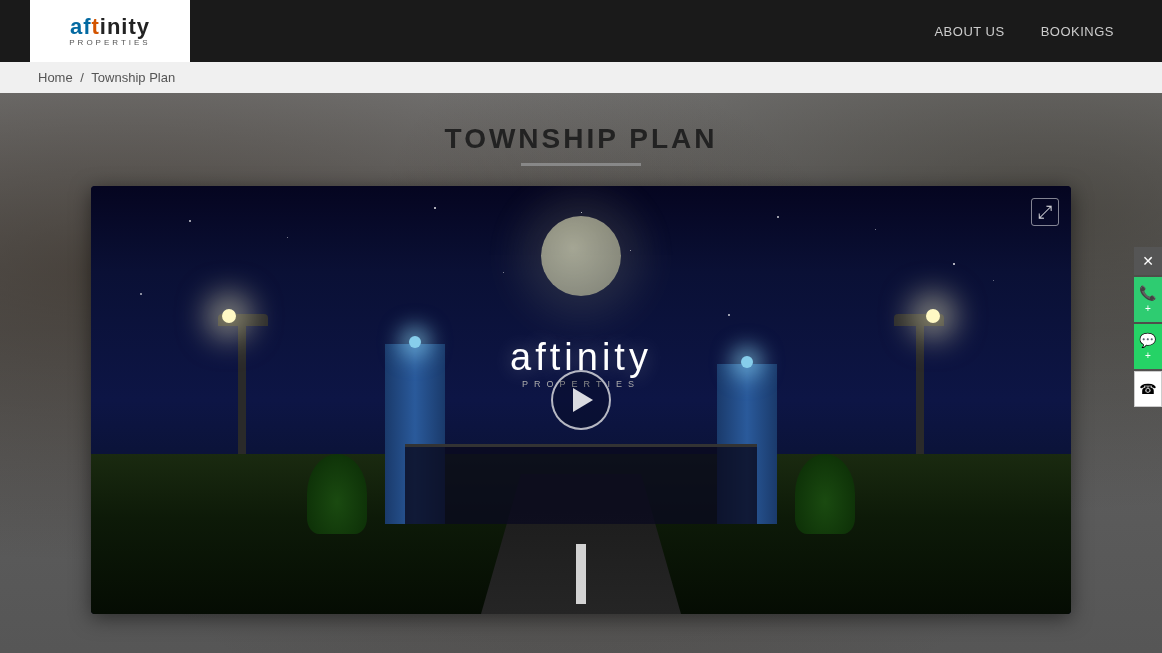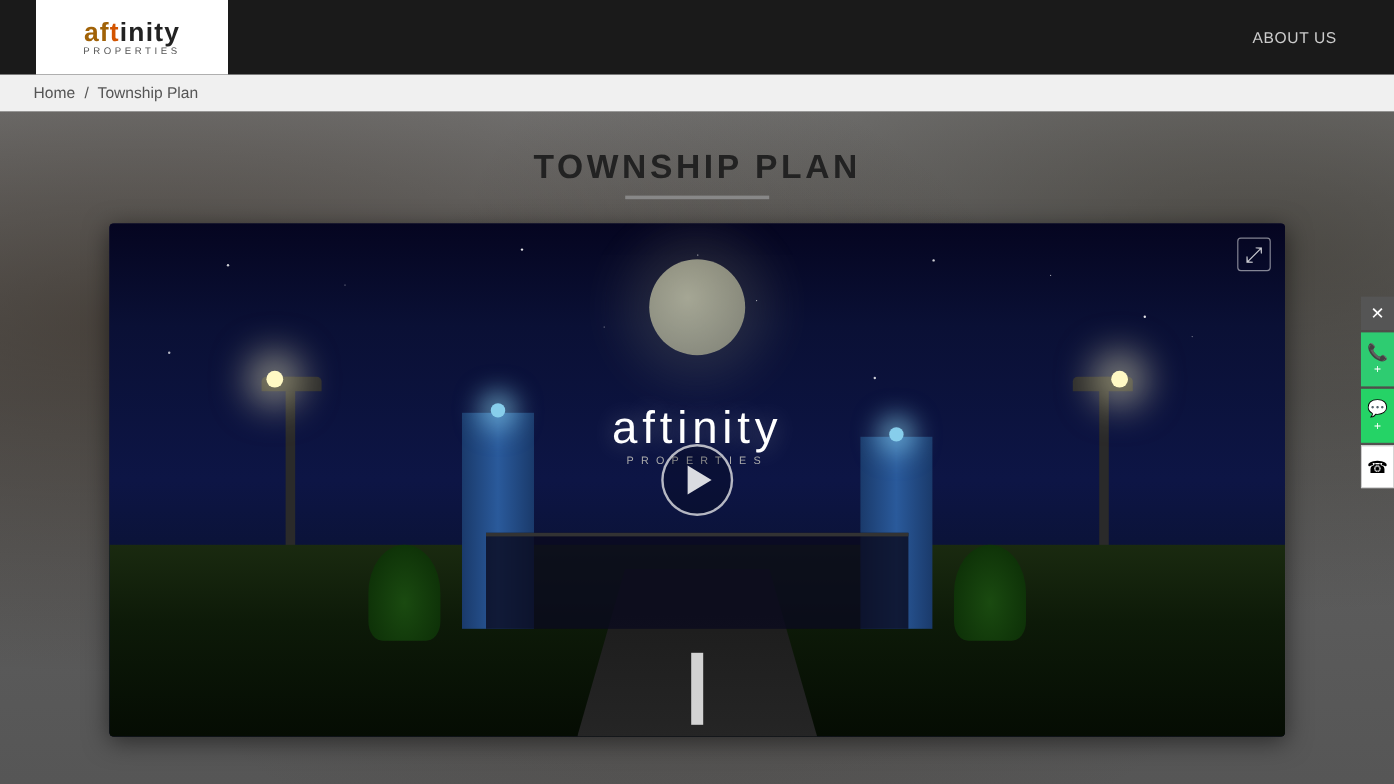--- a/index.html
+++ b/index.html
@@ -31,21 +31,21 @@
       flex-shrink: 0;
     }
     .logo-text {
       font-size: 22px;
       font-weight: bold;
       color: #222;
       letter-spacing: 1px;
       line-height: 1;
       text-align: center;
     }
-    .logo-text span.af { color: #a16207; }
+    .logo-text span.af { color: #0369a1; }
     .logo-text span.t-bracket { color: #d35400; }
     .logo-sub {
       font-size: 8px;
       letter-spacing: 3px;
       color: #555;
       text-transform: uppercase;
       display: block;
       text-align: center;
     }
 
@@ -65,21 +65,21 @@
       align-items: center;
       cursor: pointer;
       text-decoration: none;
       letter-spacing: 0.5px;
       transition: color 0.2s;
     }
 
     
     .breadcrumb-bar {
       background: #f0f0f0;
-      padding: 8px 28px;
+      padding: 8px 38px;
       font-size: 13px;
       color: #555;
     }
     .breadcrumb-bar a { color: #555; text-decoration: none; }
     .breadcrumb-sep { margin: 0 4px; }
 
     
     .main-content {
       background: #888;
       background: linear-gradient(180deg, #7a7a7a 0%, #606060 40%, #555 100%);
@@ -463,20 +463,21 @@
   <div class="logo-area">
     <div>
       <div class="logo-text">
         <span class="af">af</span><span class="t-bracket">t</span><span>inity</span>
       </div>
       <span class="logo-sub">properties</span>
     </div>
   </div>
   <nav>
     <a class="nav-item">ABOUT US</a>
+    <a class="nav-item">BOOKINGS</a>
   </nav>
 </header>
 
 <div class="breadcrumb-bar">
   <a href="#">Home</a>
   <span class="breadcrumb-sep">/</span>
   <span>Township Plan</span>
 </div>
 
 <main class="main-content">

